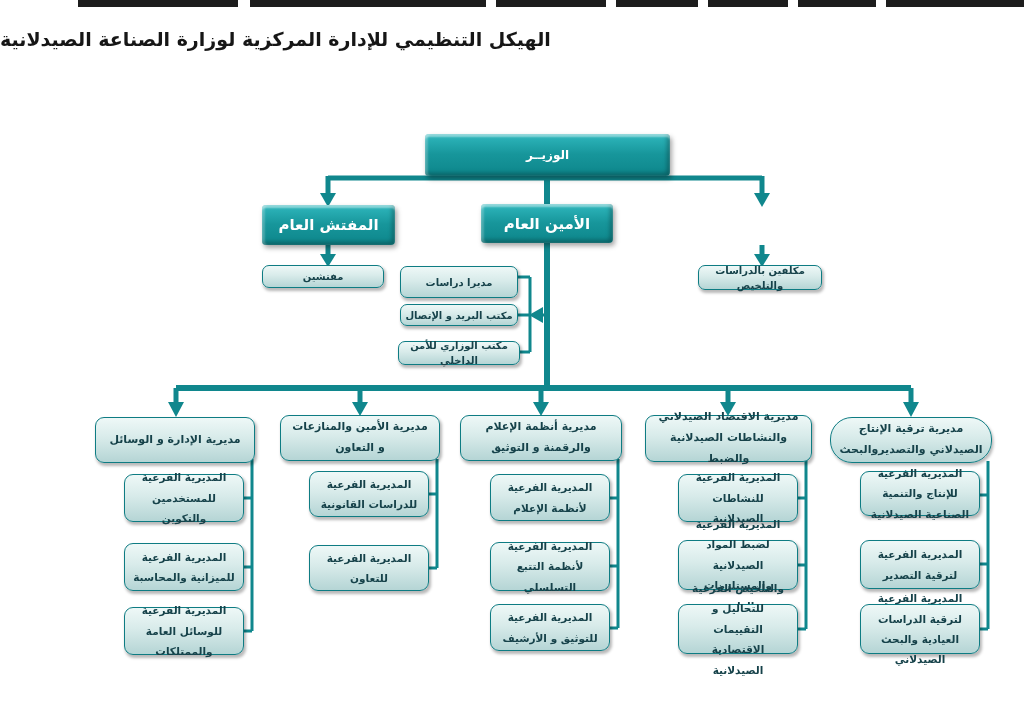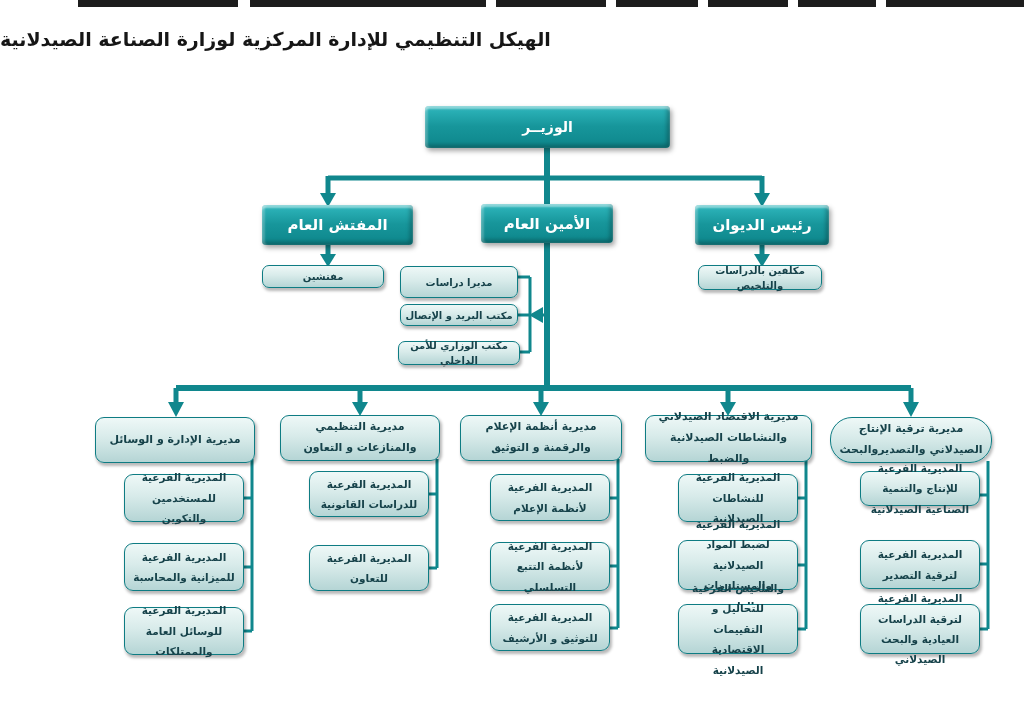--- a/index.html
+++ b/index.html
@@ -19,21 +19,21 @@
                2px 3px 5px rgba(0,0,0,.35);
   }
   .box-light{
     background:linear-gradient(180deg,#eef8f7 0%,#d8ebea 45%,#b5d5d5 100%);
     border:1.6px solid #0e7c83;border-radius:9px;color:#16424a;font-weight:bold;
     box-shadow:1.5px 2.5px 3px rgba(0,0,0,.28);
   }
   .box-small{font-size:10px;border-radius:7px;line-height:1.5;padding:1px 4px;}
   .box-header{font-size:11px;line-height:1.9;padding:2px 8px;}
   .box-child{font-size:10.5px;line-height:1.95;padding:2px 7px;}
-  .minister{font-size:14px;}
+  .minister{font-size:12px;margin-top:28px;}
   .level2{font-size:15px;}
   svg.connectors{position:absolute;top:0;left:0;}
 </style>
 </head>
 <body>
 
 <div id="canvas">
 
   <div>
     <div class="topbar-seg" style="left:78px;width:160px;"></div>
@@ -83,47 +83,46 @@
       <path d="M168 402 L184 402 L176 417 Z"></path>
       <path d="M352 402 L368 402 L360 416 Z"></path>
       <path d="M533 402 L549 402 L541 416 Z"></path>
       <path d="M720 402 L736 402 L728 416 Z"></path>
       <path d="M903 402 L919 402 L911 417 Z"></path>
     </g>
   </svg>
 
   <div class="box box-dark minister" style="left:425px;top:106px;width:245px;height:42px;">الوزيــر</div>
 
-  <div class="box box-dark level2" style="left:262px;top:205px;width:151px;height:40px;">المفتش العام</div>
+  <div class="box box-dark level2" style="left:262px;top:205px;width:133px;height:40px;">المفتش العام</div>
   <div class="box box-dark level2" style="left:481px;top:204px;width:132px;height:39px;">الأمين العام</div>
-  <div class="box box-dark level2" style="left:695px;top:205px;width:134px;height:40px;">رئيس الديوان</div>
 
   <div class="box box-light box-small" style="left:262px;top:265px;width:122px;height:23px;">مفتشين</div>
   <div class="box box-light box-small" style="left:400px;top:266px;width:118px;height:32px;">مديرا دراسات</div>
   <div class="box box-light box-small" style="left:400px;top:304px;width:118px;height:22px;">مكتب البريد و الإتصال</div>
   <div class="box box-light box-small" style="left:398px;top:341px;width:122px;height:24px;">مكتب الوزاري للأمن الداخلي</div>
   <div class="box box-light box-small" style="left:698px;top:265px;width:124px;height:25px;">مكلفين بالدراسات والتلخيص</div>
 
   <div class="box box-light box-header" style="left:95px;top:417px;width:160px;height:46px;">مديرية الإدارة و الوسائل</div>
   <div class="box box-light box-child" style="left:124px;top:474px;width:120px;height:48px;">المديرية الفرعية للمستخدمين والتكوين</div>
   <div class="box box-light box-child" style="left:124px;top:543px;width:120px;height:48px;">المديرية الفرعية للميزانية والمحاسبة</div>
   <div class="box box-light box-child" style="left:124px;top:607px;width:120px;height:48px;">المديرية الفرعية للوسائل العامة والممتلكات</div>
 
-  <div class="box box-light box-header" style="left:280px;top:415px;width:160px;height:46px;">مديرية التنظيمي والمنازعات و التعاون</div>
+  <div class="box box-light box-header" style="left:280px;top:415px;width:160px;height:46px;">مديرية الأمين والمنازعات و التعاون</div>
   <div class="box box-light box-child" style="left:309px;top:471px;width:120px;height:46px;">المديرية الفرعية للدراسات القانونية</div>
   <div class="box box-light box-child" style="left:309px;top:545px;width:120px;height:46px;">المديرية الفرعية للتعاون</div>
 
   <div class="box box-light box-header" style="left:460px;top:415px;width:162px;height:46px;">مديرية أنظمة الإعلام والرقمنة و التوثيق</div>
   <div class="box box-light box-child" style="left:490px;top:474px;width:120px;height:47px;">المديرية الفرعية لأنظمة الإعلام</div>
   <div class="box box-light box-child" style="left:490px;top:542px;width:120px;height:49px;">المديرية الفرعية لأنظمة التتبع التسلسلي</div>
   <div class="box box-light box-child" style="left:490px;top:604px;width:120px;height:47px;">المديرية الفرعية للتوثيق و الأرشيف</div>
 
   <div class="box box-light box-header" style="left:645px;top:415px;width:167px;height:47px;">مديرية الاقتصاد الصيدلاني والنشاطات الصيدلانية والضبط</div>
   <div class="box box-light box-child" style="left:678px;top:474px;width:120px;height:48px;">المديرية الفرعية للنشاطات الصيدلانية</div>
   <div class="box box-light box-child" style="left:678px;top:540px;width:120px;height:50px;">المديرية الفرعية لضبط المواد الصيدلانية والمستلزمات الطبية</div>
   <div class="box box-light box-child" style="left:678px;top:604px;width:120px;height:50px;">والتلخيص الفرعية للتحاليل و التقييمات الاقتصادية الصيدلانية</div>
 
   <div class="box box-light box-header" style="left:830px;top:417px;width:162px;height:46px;border-radius:22px;">مديرية ترقية الإنتاج الصيدلاني والتصديروالبحث</div>
-  <div class="box box-light box-child" style="left:860px;top:471px;width:120px;height:35px;">المديرية الفرعية للإنتاج والتنمية الصناعية الصيدلانية</div>
+  <div class="box box-light box-child" style="left:860px;top:471px;width:120px;height:45px;">المديرية الفرعية للإنتاج والتنمية الصناعية الصيدلانية</div>
   <div class="box box-light box-child" style="left:860px;top:540px;width:120px;height:49px;">المديرية الفرعية لترقية التصدير</div>
   <div class="box box-light box-child" style="left:860px;top:604px;width:120px;height:50px;">المديرية الفرعية لترقية الدراسات العيادية والبحث الصيدلاني</div>
 
 </div>
 
 </body></html>

